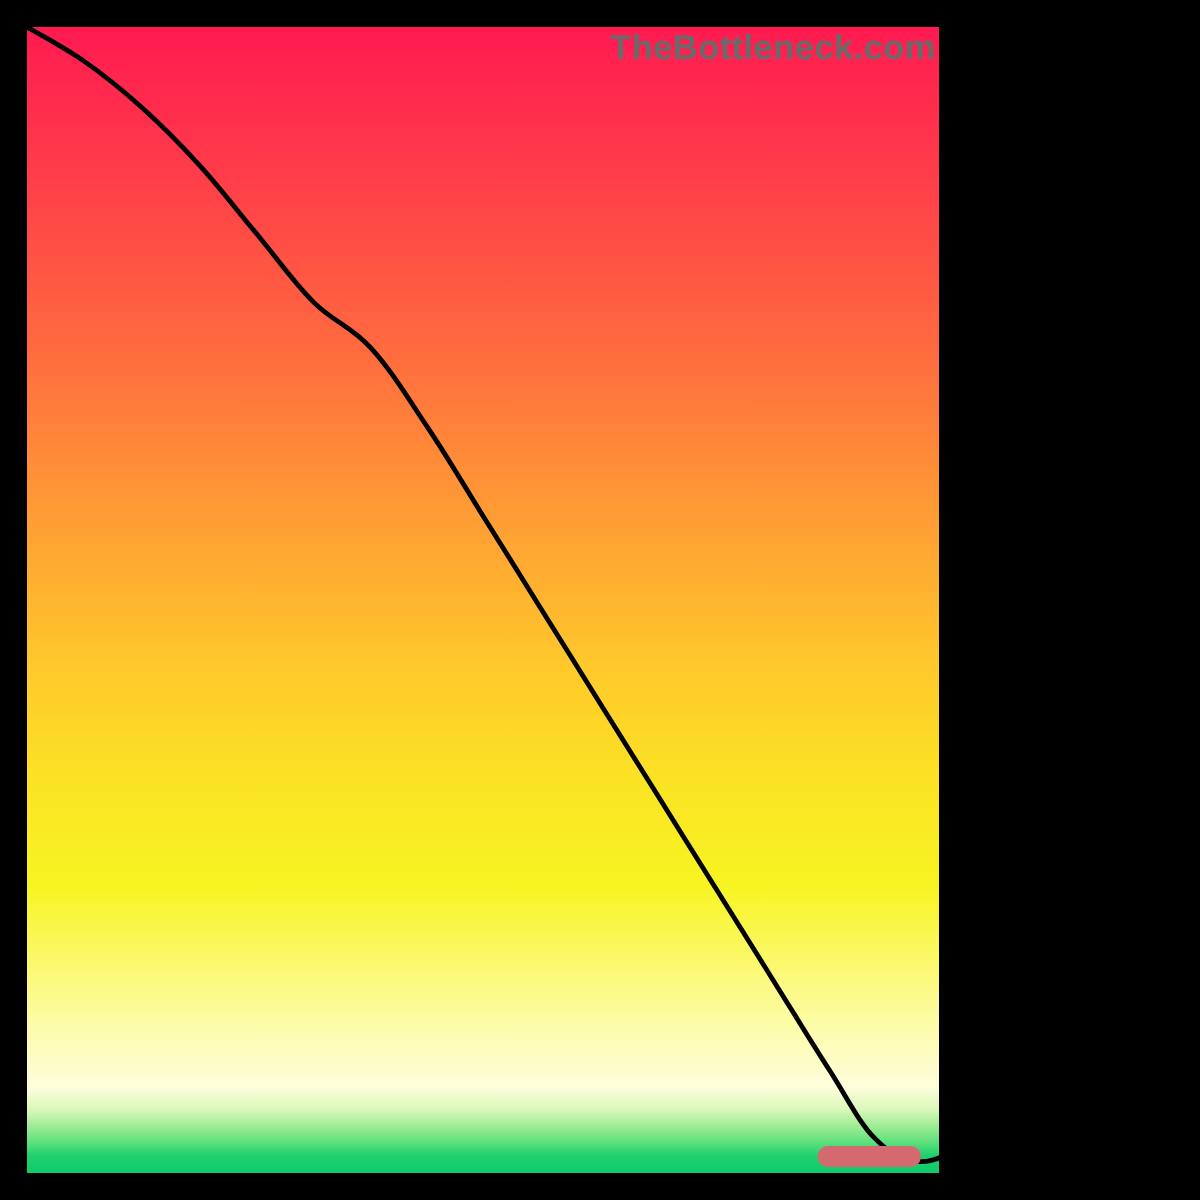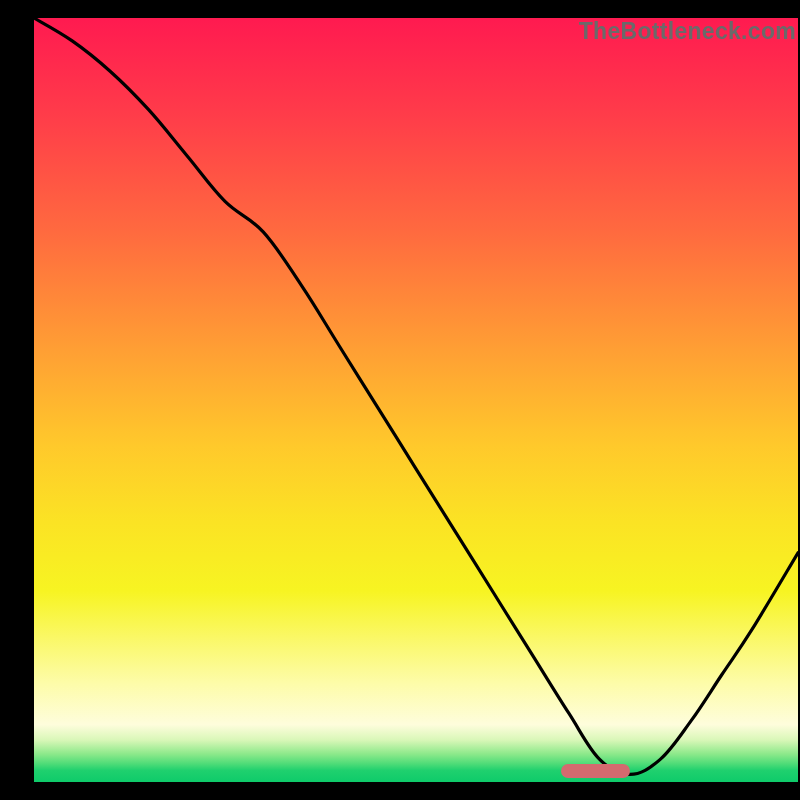--- a/index.html
+++ b/index.html
@@ -14,23 +14,23 @@
   .frame {
     position: absolute;
     left: 14px;
     top: 14px;
     width: 772px;
     height: 772px;
     background: #000;
   }
   .plot {
     position: absolute;
-    left: 20px;
+    left: 4px;
     top: 4px;
-    width: 764px;
+    width: 608px;
     height: 764px;
     background: linear-gradient(
       to bottom,
       #ff1a50 0%,
       #ff3a4a 12%,
       #ff6a3f 28%,
       #ff9a35 42%,
       #ffc92b 56%,
       #fbe324 66%,
       #f7f422 75%,

